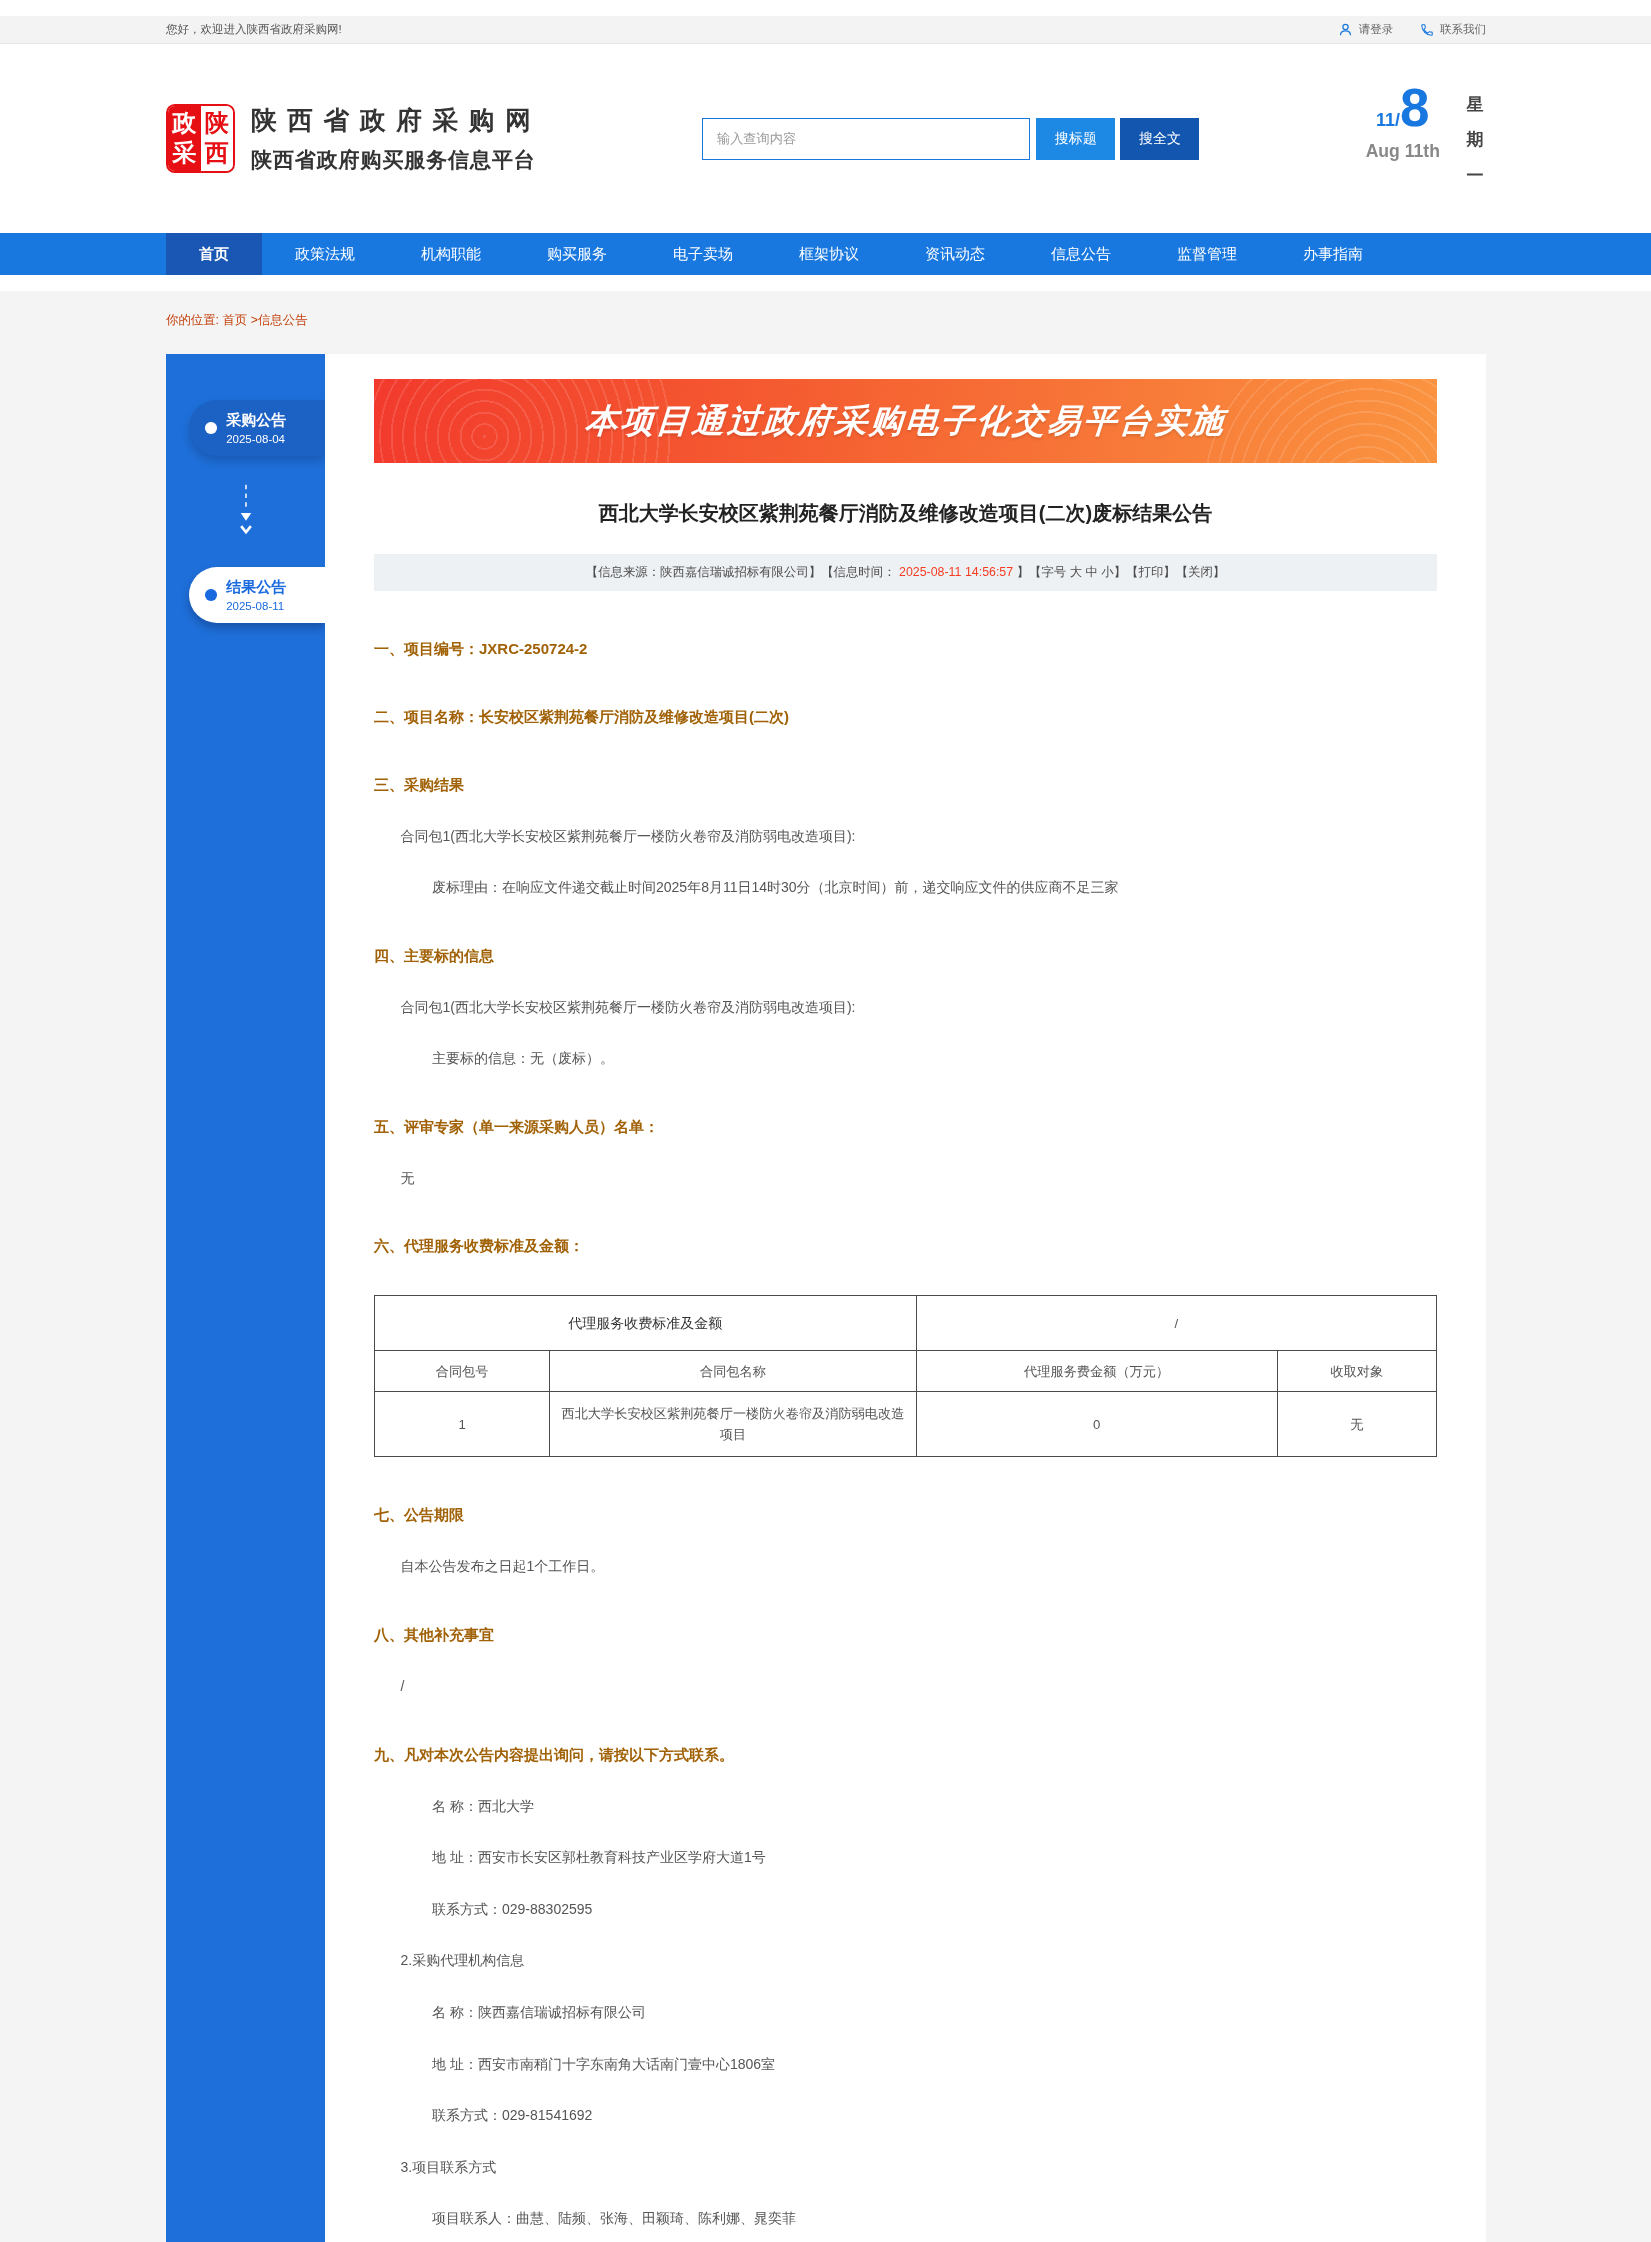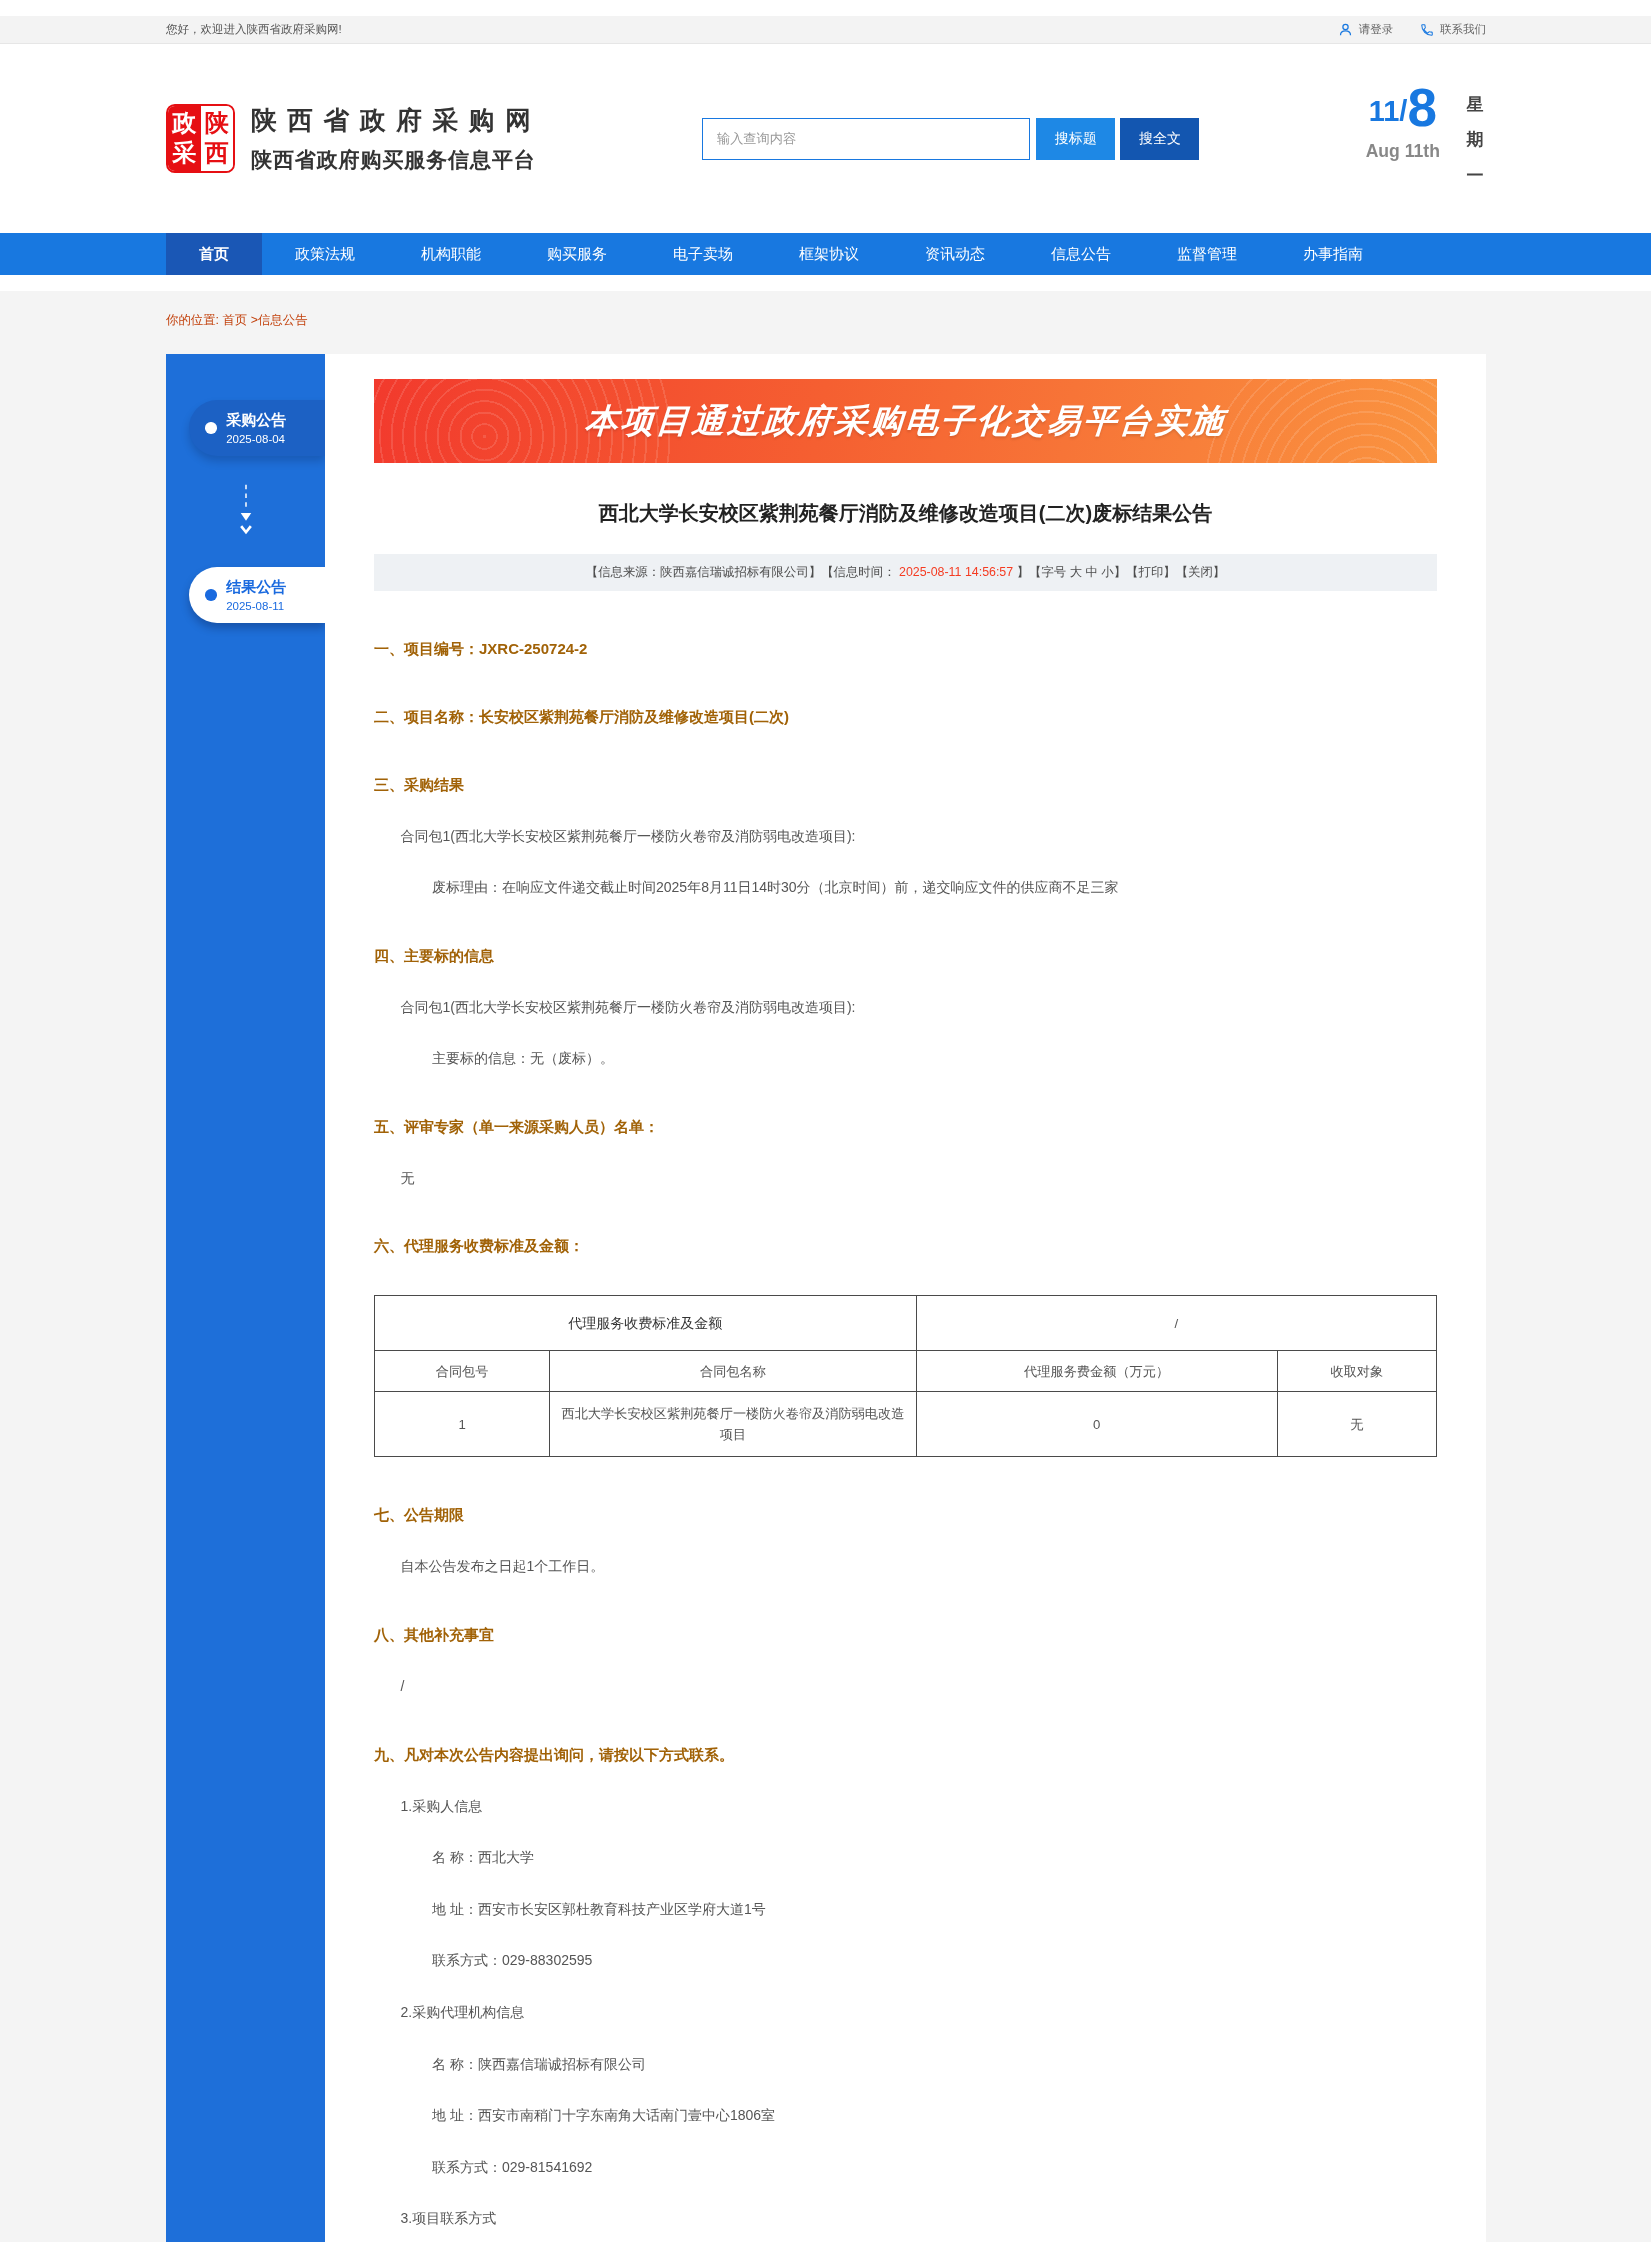--- a/index.html
+++ b/index.html
@@ -21,21 +21,21 @@
 .site-name{font-size:25.6px;font-weight:bold;color:#333;letter-spacing:1.8px}
 .site-sub{font-size:21px;font-weight:bold;color:#333;margin-top:8.8px;letter-spacing:0.9px}
 .search{display:flex;align-items:stretch;height:42px}
 .search input{width:328px;border:1.8px solid #1878e0;padding:0 14px;font-size:13.2px;color:#333;outline:none;background:#fff}
 .search input::placeholder{color:#999}
 .sbtn{width:79px;color:#fff;font-size:14px;border:none;cursor:pointer}
 .sbtn.light{background:#1e88e5;margin-left:6.2px}
 .sbtn.dark{background:#1356b0;margin-left:5.3px}
 .datebox{display:flex;align-items:flex-start;gap:26.5px}
 .date-num{color:#1878e0;font-weight:bold;display:flex;align-items:flex-end;justify-content:center}
-.date-md{font-size:29px;line-height:1.5}
+.date-md{font-size:18px;line-height:1.5}
 .date-day{font-size:53px;line-height:.95}
 .date-en{color:#888;font-weight:bold;font-size:17.6px;margin-top:7px;text-align:center}
 .weekday{width:1.15em;font-size:17px;font-weight:bold;color:#444;line-height:2.1;word-break:break-all;margin-top:3.5px}
 
 .nav{background:#1878e0;height:42px}
 .nav-inner{display:flex;height:42px}
 .nav-item{color:#fff;font-size:15px;line-height:42px;padding:0 33px;cursor:pointer;white-space:nowrap}
 .nav-item.active{background:#1a57b5;font-weight:bold}
 
 .bodybg{background:#f4f4f4;padding-bottom:23px}
@@ -235,21 +235,20 @@
             <td>无</td>
           </tr>
         </tbody>
           </table>
 
         <div class="sec">七、公告期限</div>
         <div class="para ind1">自本公告发布之日起1个工作日。</div>
         <div class="sec">八、其他补充事宜</div>
         <div class="para ind1">/</div>
         <div class="sec">九、凡对本次公告内容提出询问，请按以下方式联系。</div>
-        <div class="para ind1">1.采购人信息</div>
         <div class="para ind2">名 称：西北大学</div>
         <div class="para ind2">地 址：西安市长安区郭杜教育科技产业区学府大道1号</div>
         <div class="para ind2">联系方式：029-88302595</div>
         <div class="para ind1">2.采购代理机构信息</div>
         <div class="para ind2">名 称：陕西嘉信瑞诚招标有限公司</div>
         <div class="para ind2">地 址：西安市南稍门十字东南角大话南门壹中心1806室</div>
         <div class="para ind2">联系方式：029-81541692</div>
         <div class="para ind1">3.项目联系方式</div>
         <div class="para ind2">项目联系人：曲慧、陆频、张海、田颖琦、陈利娜、晁奕菲</div>
 

